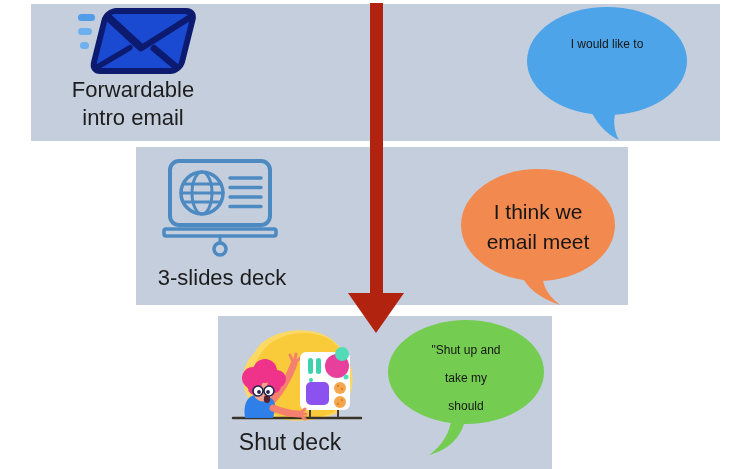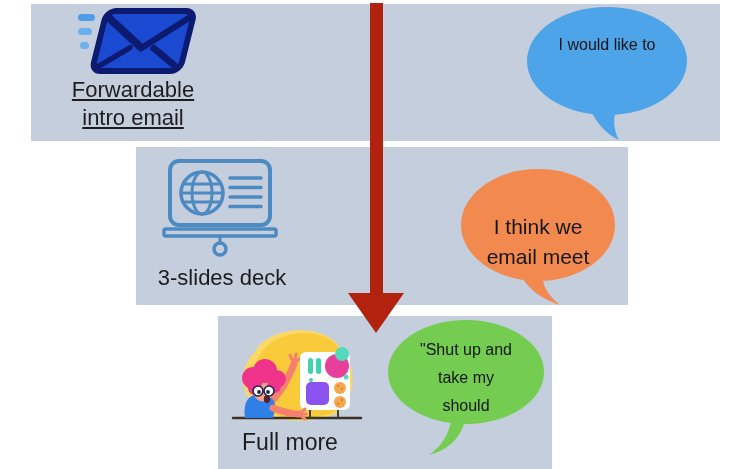--- a/index.html
+++ b/index.html
@@ -9,21 +9,21 @@
     -webkit-font-smoothing:antialiased;
   }
   .stage{position:relative;width:750px;height:469px;background:#ffffff;}
   .abs{position:absolute;}
   .label{
     position:absolute;text-align:center;color:#1d1d1d;
     font-size:22px;line-height:28px;font-weight:400;
   }
   .bubble-text{
     position:absolute;text-align:center;color:#161616;
-    font-size:16px;line-height:29px;font-weight:400;
+    font-size:12px;line-height:29px;font-weight:400;
   }
   svg{display:block;}
 </style>
 </head>
 <body>
 
 <div class="stage">
 
   <svg class="abs" style="left:0;top:0;" width="750" height="469" viewBox="0 0 750 469">
     <rect x="31" y="4" width="689" height="137" fill="#c4cedd"></rect>
@@ -36,21 +36,21 @@
     <rect x="2" y="8" width="17" height="7" rx="3.5" fill="#4f9ce8"></rect>
     <rect x="2" y="22" width="14" height="7" rx="3.5" fill="#6db0ee"></rect>
     <rect x="4" y="36" width="9" height="7" rx="3.5" fill="#6db0ee"></rect>
     <g transform="translate(30,0) skewX(-14)">
       <rect x="2" y="5" width="88" height="60" rx="9" fill="#1a4ad2" stroke="#0c1a70" stroke-width="6"></rect>
       <path d="M 6 12 L 46 42 L 86 12" fill="none" stroke="#0c1a70" stroke-width="7" stroke-linecap="round" stroke-linejoin="round"></path>
       <path d="M 8 60 L 34 42 M 84 60 L 58 42" fill="none" stroke="#0c1a70" stroke-width="6" stroke-linecap="round"></path>
     </g>
   </svg>
 
-  <div class="label" style="left:53px;top:76px;width:160px;text-decoration:underline;">
+  <div class="label" style="left:53px;top:76px;width:160px;">
     <div>Forwardable</div>
     <div>intro email</div>
   </div>
 
   <svg class="abs" style="left:522px;top:3px;" width="170" height="140" viewBox="0 0 170 140">
     <ellipse cx="85" cy="58" rx="80" ry="54" fill="#4da4e8"></ellipse>
     <path d="M 66 102 C 74 120, 84 131, 97 137 C 91 126, 91 115, 95 104 Z" fill="#4da4e8"></path>
   </svg>
   <div class="bubble-text" style="left:537px;top:30px;width:140px;">
     <div>I would like to</div>
@@ -70,21 +70,21 @@
   </svg>
 
   <div class="label" style="left:142px;top:264px;width:160px;">
     <div>3-slides deck</div>
   </div>
 
   <svg class="abs" style="left:460px;top:168px;" width="160" height="140" viewBox="0 0 160 140">
     <ellipse cx="78" cy="57" rx="77" ry="56" fill="#f28a4f"></ellipse>
     <path d="M 60 104 C 66 120, 80 130, 100 137 C 86 126, 81 115, 83 102 Z" fill="#f28a4f"></path>
   </svg>
-  <div class="bubble-text" style="left:468px;top:212px;width:140px;font-size:21px;line-height:30px;">
+  <div class="bubble-text" style="left:468px;top:197px;width:140px;font-size:21px;line-height:30px;">
     <div>I think we</div>
     <div>email meet</div>
   </div>
 
   <svg class="abs" style="left:225px;top:322px;" width="150" height="105" viewBox="0 0 150 105">
     <path d="M 30 30 C 42 6, 92 0, 112 22 C 134 42, 132 78, 110 92 C 82 103, 42 101, 27 82 C 13 62, 16 44, 30 30 Z" fill="#fcd965"></path>
     <path d="M 40 26 C 56 8, 98 4, 114 26 C 132 46, 128 78, 108 91 C 82 101, 48 99, 34 82 C 22 64, 26 42, 40 26 Z" fill="#f9cb3a"></path>
 
     <path d="M 46 80 C 56 70, 64 55, 69 42" fill="none" stroke="#f5806e" stroke-width="7" stroke-linecap="round"></path>
     <path d="M 69 42 L 65 33 M 69 42 L 71 32 M 69 42 L 75 36" stroke="#f5806e" stroke-width="3" stroke-linecap="round"></path>
@@ -124,21 +124,21 @@
       <circle cx="44" cy="69" r="5" fill="#ffffff" stroke="#26224c" stroke-width="1.6"></circle>
       <path d="M 38 69 H 39" stroke="#26224c" stroke-width="1.6"></path>
       <circle cx="34" cy="70" r="1.9" fill="#26224c"></circle>
         <circle cx="43" cy="70" r="1.9" fill="#26224c"></circle>
     </g>
     <path d="M 48 86 C 58 90, 66 92, 74 92" fill="none" stroke="#f5806e" stroke-width="7" stroke-linecap="round"></path>
     <path d="M 74 92 L 80 87 M 74 92 L 81 92 M 74 92 L 80 97" stroke="#f5806e" stroke-width="3" stroke-linecap="round"></path>
   </svg>
 
   <div class="label" style="left:210px;top:428px;width:160px;font-size:23px;">
-    <div>Full more</div>
+    <div>Shut deck</div>
   </div>
 
   <svg class="abs" style="left:386px;top:320px;" width="160" height="140" viewBox="0 0 160 140">
     <ellipse cx="80" cy="52" rx="78" ry="52" fill="#74cc50"></ellipse>
     <path d="M 66 96 C 64 113, 56 126, 43 135 C 62 130, 75 118, 79 100 Z" fill="#74cc50"></path>
   </svg>
   <div class="bubble-text" style="left:396px;top:336px;width:140px;line-height:28px;">
     <div>"Shut up and</div>
     <div>take my</div>
     <div>should</div>

